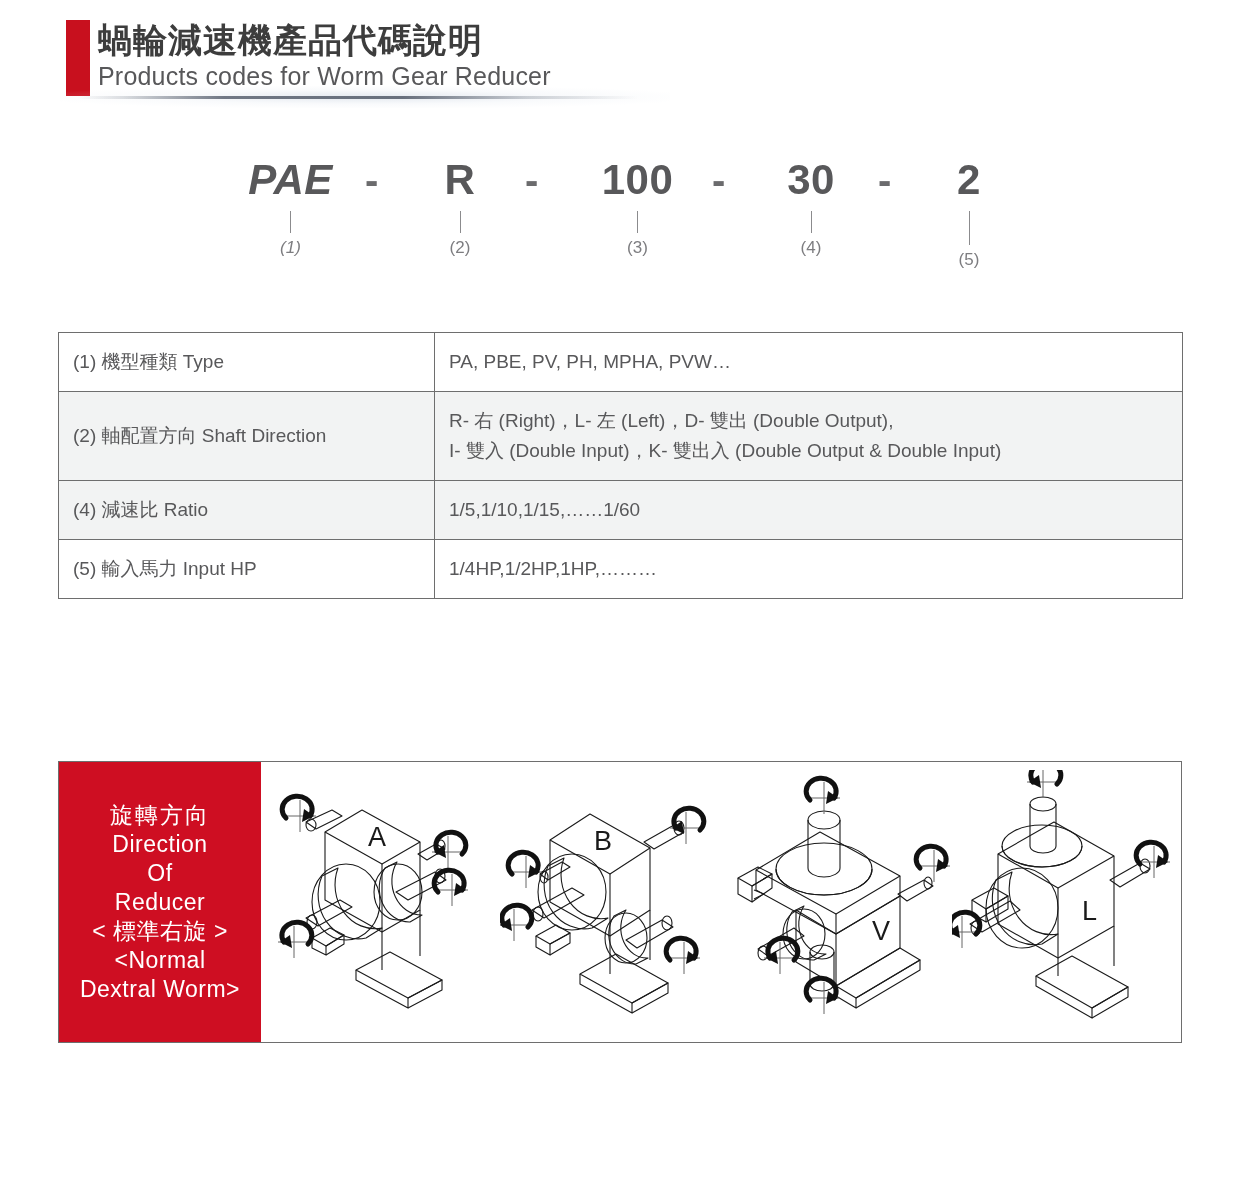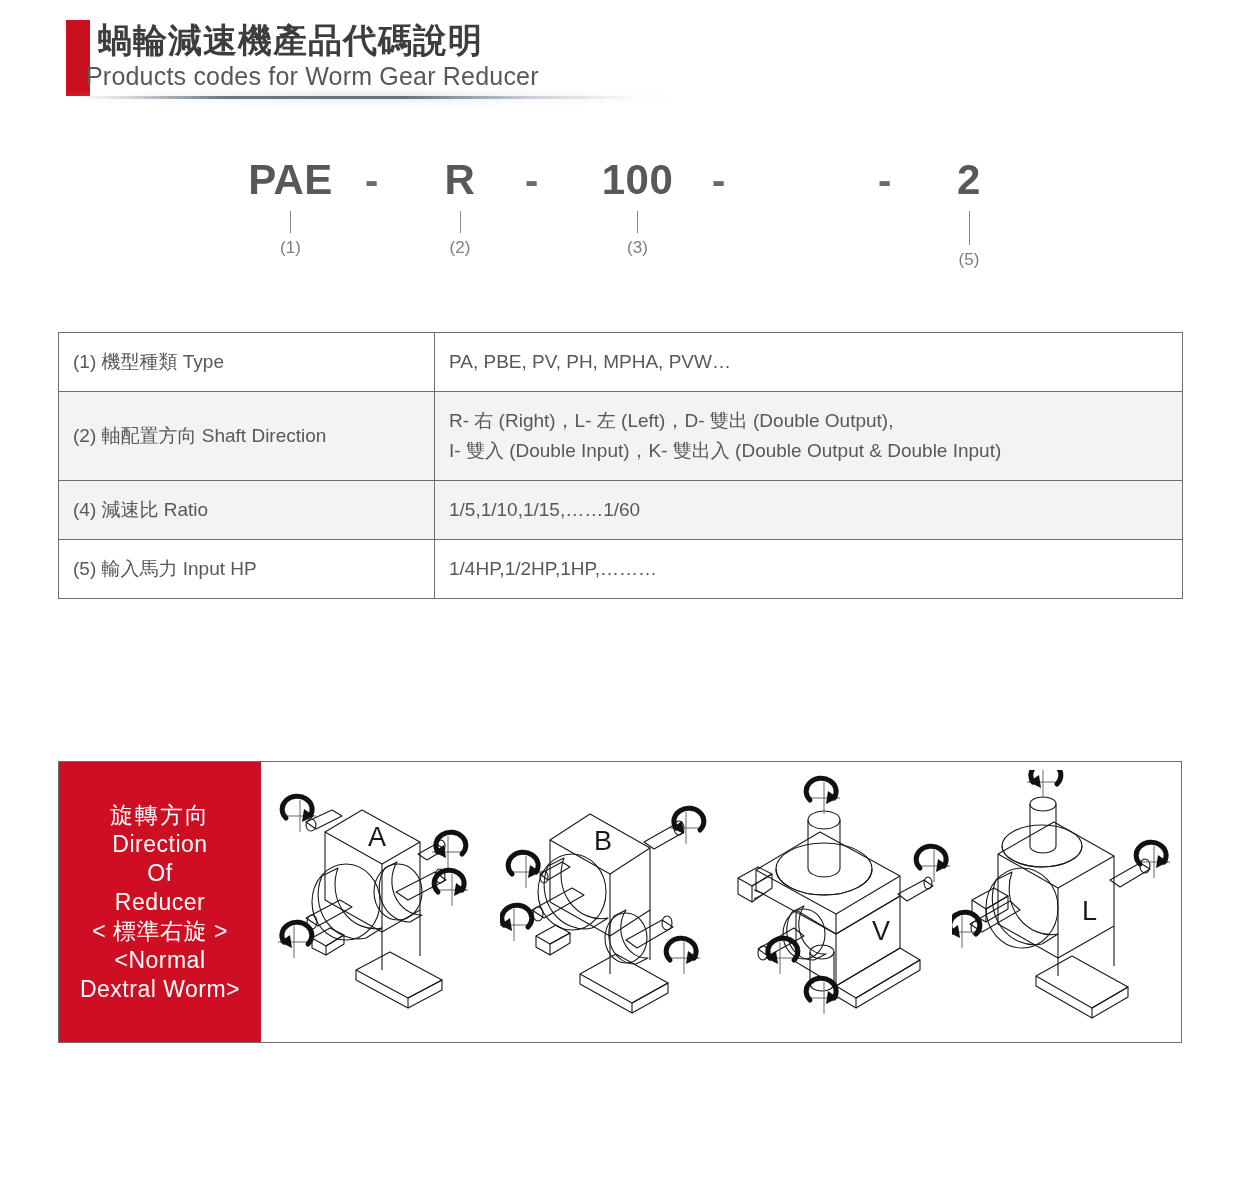--- a/index.html
+++ b/index.html
@@ -31,21 +31,21 @@
     left: 98px; top: 20px;
     font-size: 34px;
     font-weight: bold;
     letter-spacing: 1px;
     color: #3d3d3d;
     line-height: 40px;
     white-space: nowrap;
   }
   #header-title-en {
     position: absolute;
-    left: 86px; top: 60px;
+    left: 98px; top: 60px;
     font-size: 25px;
     font-weight: normal;
     color: #58585a;
     letter-spacing: 0.2px;
     line-height: 32px;
     white-space: nowrap;
   }
   #header-rule {
     position: absolute;
     left: 78px; top: 96px;
@@ -177,21 +177,21 @@
 <div id="header">
   <div id="header-accent-bar"></div>
   <div id="header-title-zh">蝸輪減速機產品代碼說明</div>
   <div id="header-title-en">Products codes for Worm Gear Reducer</div>
   <div id="header-rule-glow"></div>
   <div id="header-rule"></div>
 </div>
 
 <div id="code-area">
 
-  <div class="code-seg" style="left:238px; top:0; width:105px;">
+  <div class="code-seg" style="left:238px; top:0; width:105px;font-style:italic;">
     <div class="code-token">PAE</div>
     <div class="code-tick" style="height:22px;"></div>
     <div class="code-idx">(1)</div>
   </div>
 
   <div class="code-dash" style="left:365px; top:0;">-</div>
 
   <div class="code-seg" style="left:415px; top:0; width:90px;">
     <div class="code-token">R</div>
     <div class="code-tick" style="height:22px;"></div>
@@ -201,20 +201,25 @@
   <div class="code-dash" style="left:525px; top:0;">-</div>
 
   <div class="code-seg" style="left:580px; top:0; width:115px;">
     <div class="code-token">100</div>
     <div class="code-tick" style="height:22px;"></div>
     <div class="code-idx">(3)</div>
   </div>
 
   <div class="code-dash" style="left:712px; top:0;">-</div>
 
+  <div class="code-seg" style="left:765px; top:0; width:92px;">
+    <div class="code-token">30</div>
+    <div class="code-tick" style="height:22px;"></div>
+    <div class="code-idx">(4)</div>
+  </div>
 
   <div class="code-dash" style="left:878px; top:0;">-</div>
 
   <div class="code-seg" style="left:928px; top:0; width:82px;">
     <div class="code-token">2</div>
     <div class="code-tick" style="height:34px;"></div>
     <div class="code-idx">(5)</div>
   </div>
 
 </div>

